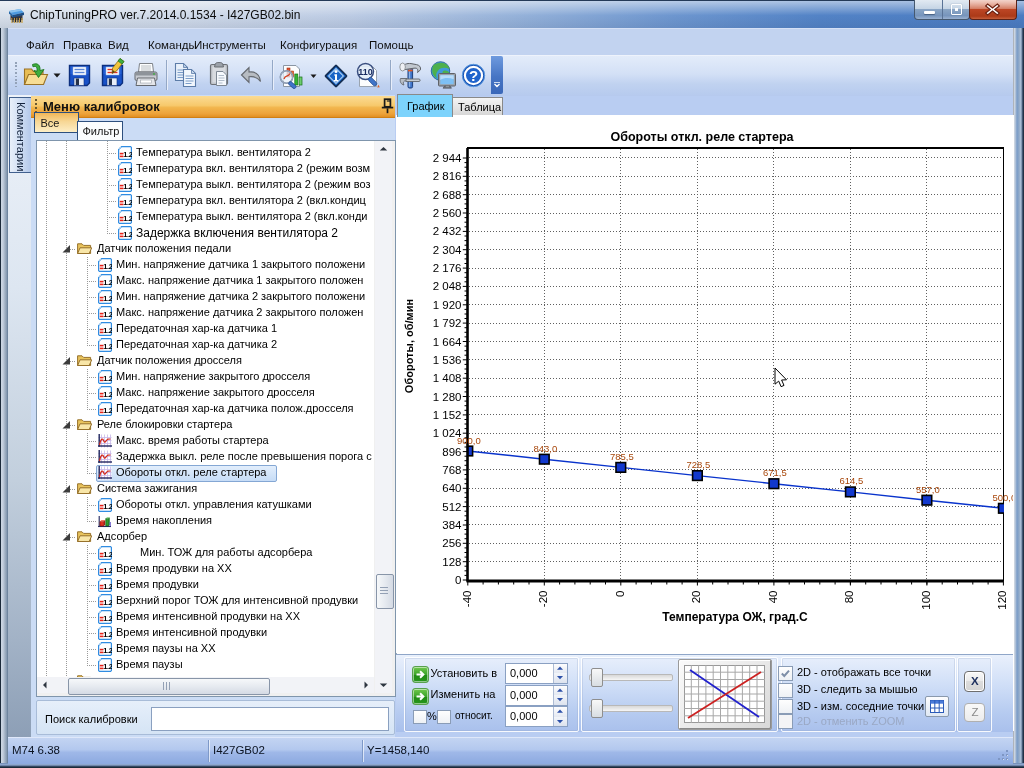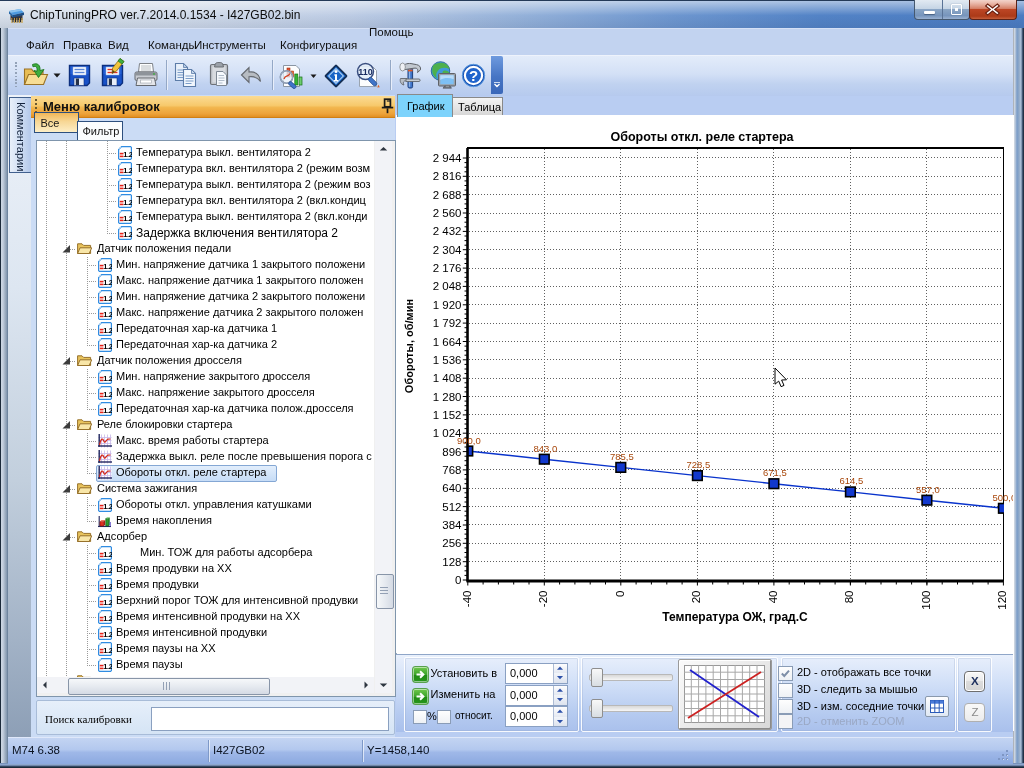--- a/index.html
+++ b/index.html
@@ -52,21 +52,21 @@
 <div class="ab" style="left:0;top:28px;width:8px;height:740px;background:linear-gradient(to right,#1c2a3a 0,#1c2a3a 1px,#cdd7e3 1px,#c3cedd 3px,#a0b0c3 5px,#8195ad 7px,#5c7590 8px);"></div>
 <div class="ab" style="left:1013px;top:28px;width:11px;height:740px;background:linear-gradient(to right,#878c93 0,#d4dae2 1px,#c2cedd 2px,#7a9cc8 4px,#8fa9c8 6px,#b0c2d8 8px,#5a7494 9px,#2a3c54 10px,#1a2636 11px);"></div>
 <div class="ab" style="left:0;top:763px;width:1024px;height:5px;background:linear-gradient(to bottom,#637fa8 0,#8ea6cd 1px,#8ea6cd 2px,#4d6485 3px,#1c2a3a 4px);"></div>
 <div class="ab" style="left:8px;top:28px;width:1005px;height:27px;background:#c2d3f0;border-top:1px solid #d5e0f5;"></div>
 <div class="txt" style="left:26px;top:39px;font-size:11.5px;color:#101010;">Файл</div>
 <div class="txt" style="left:63px;top:39px;font-size:11.5px;color:#101010;">Правка</div>
 <div class="txt" style="left:108px;top:39px;font-size:11.5px;color:#101010;">Вид</div>
 <div class="txt" style="left:136px;top:39px;font-size:11.5px;color:#101010;padding-left:12px;">Команды</div>
 <div class="txt" style="left:194px;top:39px;font-size:11.5px;color:#101010;">Инструменты</div>
 <div class="txt" style="left:280px;top:39px;font-size:11.5px;color:#101010;">Конфигурация</div>
-<div class="txt" style="left:369px;top:26px;font-size:11.5px;color:#101010;">Помощь</div>
+<div class="txt" style="left:369px;top:39px;font-size:11.5px;color:#101010;">Помощь</div>
 
 <div class="ab" style="left:8px;top:55px;width:1005px;height:40px;background:linear-gradient(to bottom,#e3ecfa 0%,#d3e0f6 45%,#c0d2f0 70%,#b6caee 100%);border-top:1px solid #eef3fc;"></div>
 <div class="ab" style="left:15px;top:62px;width:3px;height:26px;background-image:repeating-linear-gradient(to bottom,#93a2b8 0,#93a2b8 1.6px,rgba(0,0,0,0) 1.6px,rgba(0,0,0,0) 3.4px);width:2px;"></div>
 <div class="ab" style="left:166px;top:60px;width:1px;height:30px;background:#94a8c6;box-shadow:1px 0 0 #e8eefa;"></div>
 <div class="ab" style="left:272px;top:60px;width:1px;height:30px;background:#94a8c6;box-shadow:1px 0 0 #e8eefa;"></div>
 <div class="ab" style="left:390px;top:60px;width:1px;height:30px;background:#94a8c6;box-shadow:1px 0 0 #e8eefa;"></div>
 
 <div class="ab" style="left:491px;top:56px;width:12px;height:38px;background:linear-gradient(to bottom,#6e9ade 0%,#4675c4 55%,#3a67b8 100%);border-radius:0 2px 2px 0;">
  <svg class="ab" style="left:2px;top:26px" width="8" height="8" viewBox="0 0 8 8">
       <path d="M1,0 H7 M1.5,2 L4,4.5 L6.5,2" stroke="#fff" stroke-width="1.4" fill="none"></path>
@@ -494,21 +494,21 @@
       </svg>
     </div>
     <div class="ab" style="left:31px;top:0.5px;width:200px;height:15px;border:1px solid #8895a8;border-radius:2px;background:linear-gradient(to bottom,#f6f8fa,#e6eaf0 50%,#d4dae4);">
       <div class="ab" style="left:94px;top:3.5px;width:1px;height:8px;background:#93a0b4;"></div>
       <div class="ab" style="left:97px;top:3.5px;width:1px;height:8px;background:#93a0b4;"></div>
       <div class="ab" style="left:100px;top:3.5px;width:1px;height:8px;background:#93a0b4;"></div>
     </div>
   </div>
 
 <div class="ab" style="left:36px;top:700px;width:357px;height:33px;border:1px solid #a8bcd8;border-radius:2px;background:linear-gradient(to bottom,#e6effa,#d5e4f5);"></div>
-<div class="txt" style="left:45px;top:713px;font-size:11px;color:#000;font-family:Liberation Serif, serif;">Поиск калибровки</div>
+<div class="txt" style="left:45px;top:713px;font-size:11px;color:#000;">Поиск калибровки</div>
 <div class="ab" style="left:151px;top:706.5px;width:236px;height:22px;border:1px solid #8aa0c0;background:#fff;"></div>
 
 <div class="ab" style="left:396px;top:115px;width:617px;height:616px;background:#fff;border-left:1px solid #9aa7b8;"></div>
 <div class="ab" style="left:397px;top:94px;width:54px;height:22px;border:1px solid #898989;border-bottom:none;background:#7dd3fc;z-index:5;">
  <div class="txt" style="left:9px;top:5px;font-size:11px;color:#000;">График</div>
 </div>
 <div class="ab" style="left:451px;top:97px;width:50px;height:19px;border:1px solid #898989;border-bottom:none;background:linear-gradient(to bottom,#f4f4f4,#e2e2e2 60%,#d2d2d2);">
  <div class="txt" style="left:6px;top:3px;font-size:11px;color:#000;">Таблица</div>
 </div>
 <svg class="ab" style="left:396px;top:115px" width="617" height="538" viewBox="0 0 617 538" font-family="Liberation Sans">

